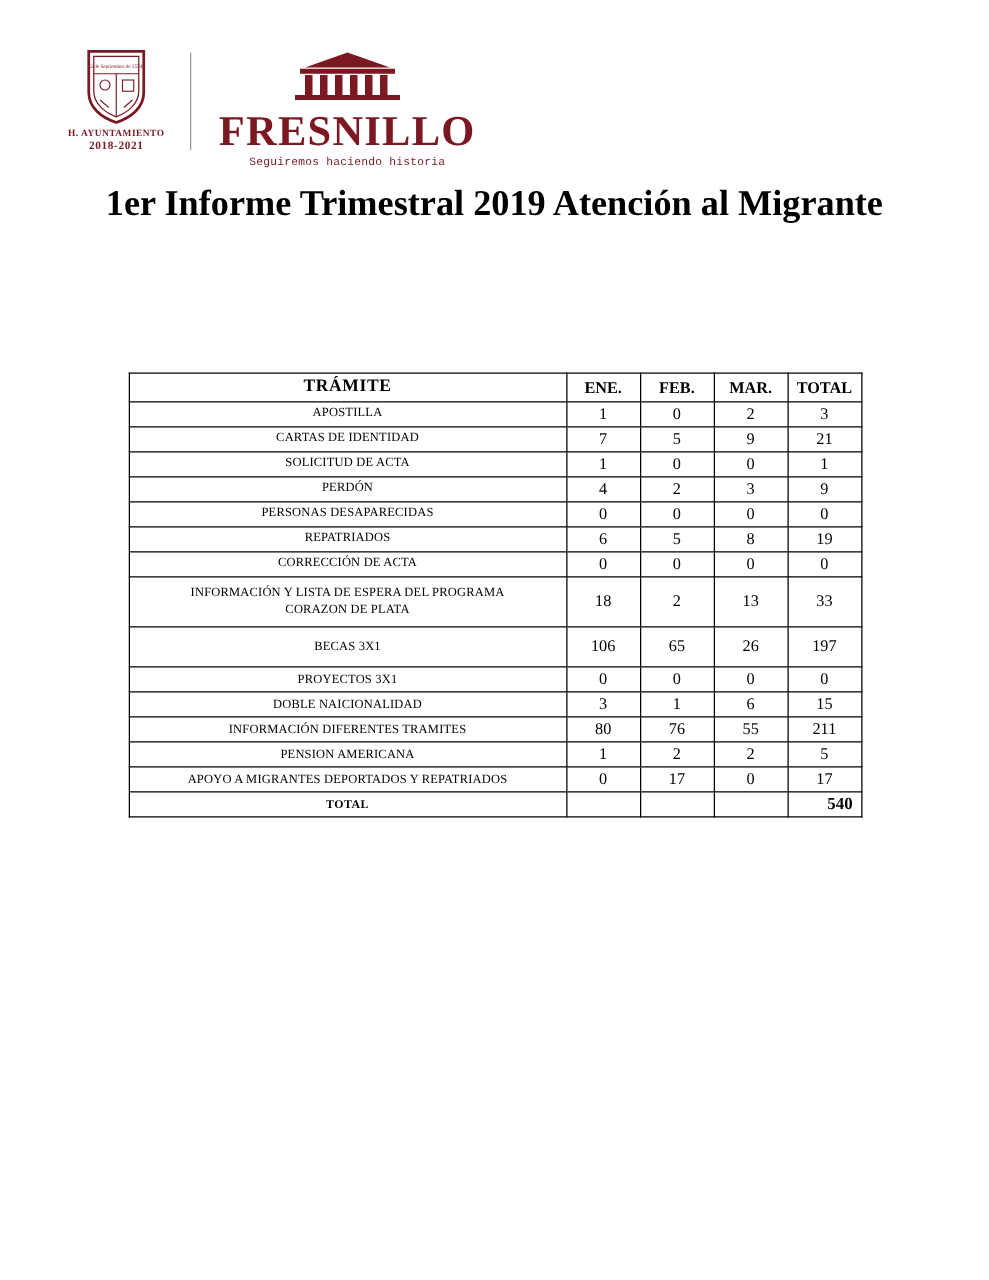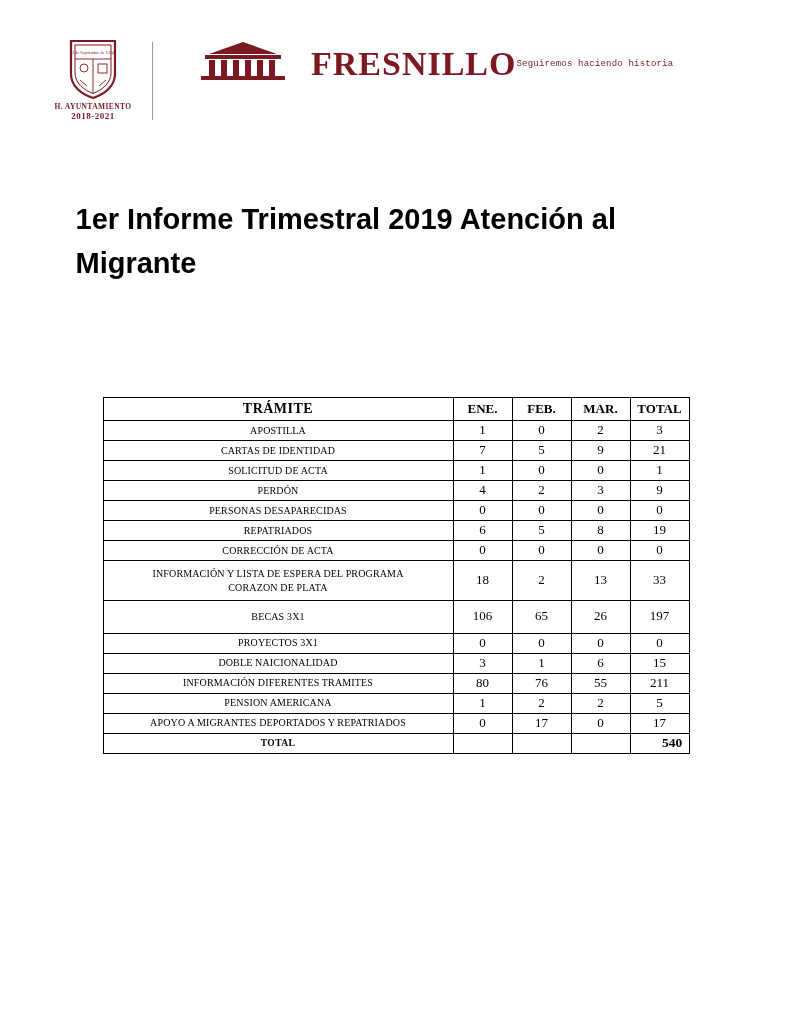--- a/index.html
+++ b/index.html
@@ -50,21 +50,21 @@
     letter-spacing: .5px;
   }
   .divider-vline {
     width: 1px;
     background: #9a9a9a;
     height: 78px;
     margin: 4px 22px 0 16px;
   }
   .brand-block {
     display: flex;
-    flex-direction: row;
+    flex-direction: column;
     align-items: center;
     padding-top: 2px;
   }
   .brand-name {
     font-family: "Liberation Serif", serif;
     color: #7b1822;
     font-size: 34px;
     font-weight: bold;
     letter-spacing: 1px;
     line-height: 1;
@@ -73,23 +73,24 @@
   .brand-tag {
     font-family: Liberation Mono, monospace;
     color: #7b1822;
     font-size: 9px;
     letter-spacing: .2px;
     margin-top: 2px;
   }
 
   
   .doc-title {
-    margin: 88px auto 0 auto;
+    margin: 32px auto 0 auto;
     width: 640px;
-    font-family: Liberation Sans, sans-serif;
+    text-align: center;
+    font-family: Liberation Serif, serif;
     font-size: 29px;
     font-weight: bold;
     line-height: 1.5;
   }
 
   
   .table-wrap {
     margin: 112px auto 0 auto;
     width: 586px;
   }

